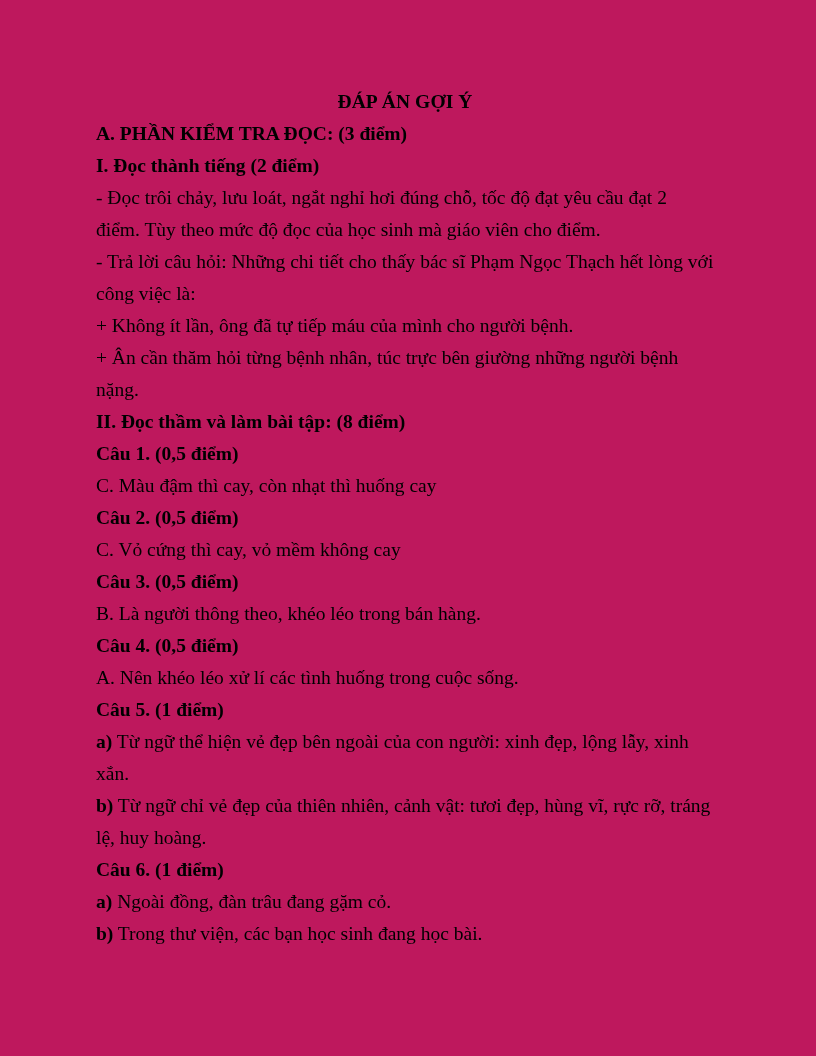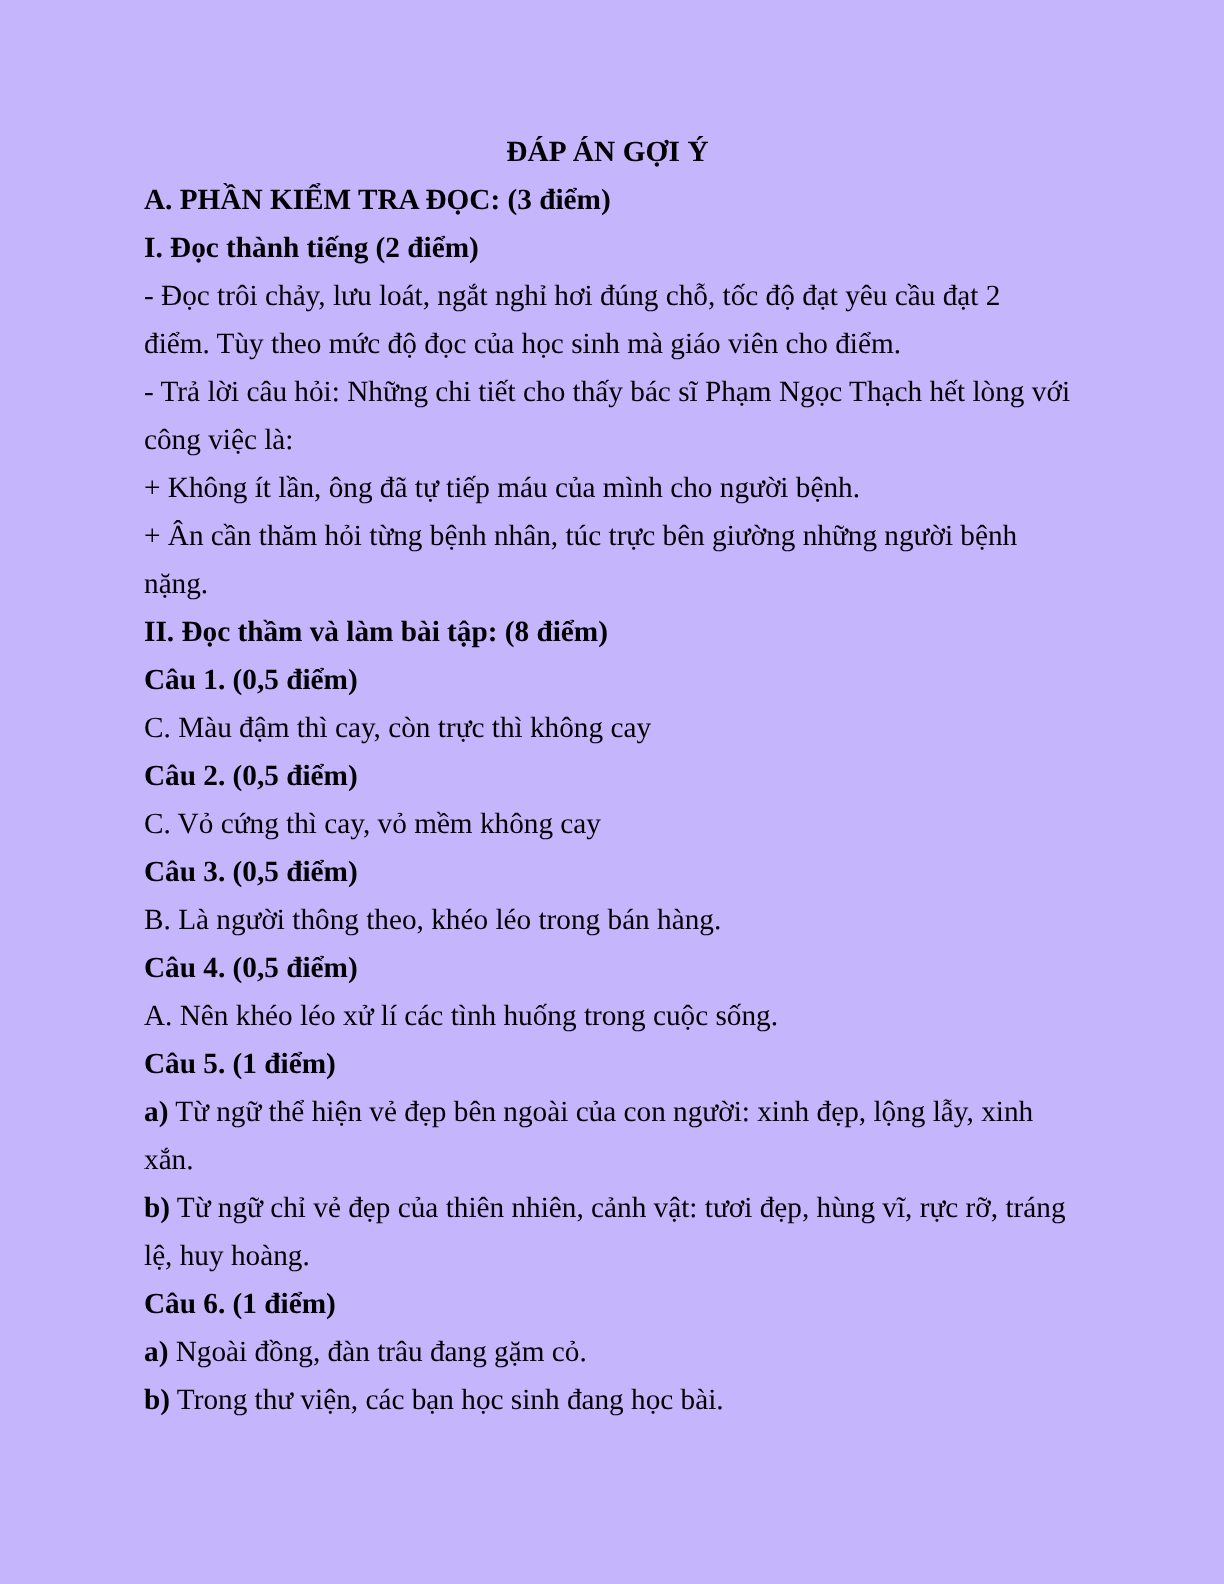--- a/index.html
+++ b/index.html
@@ -12,21 +12,21 @@
     height: 1056px;
     overflow: hidden;
     font-family: "Liberation Serif", "DejaVu Serif", serif;
     color: #000000;
     -webkit-font-smoothing: antialiased;
   }
   .page {
     position: relative;
     width: 816px;
     height: 1056px;
-    background: #c4b5fd;
+    background: #be185d;
     box-sizing: border-box;
   }
   .content {
     position: absolute;
     left: 96px;
     top: 86px;
     width: 618px;
   }
   .doc-title {
     text-align: center;
@@ -67,21 +67,21 @@
     <p class="line">- Trả lời câu hỏi: Những chi tiết cho thấy bác sĩ Phạm Ngọc Thạch hết lòng với công việc là:</p>
 
 
     <p class="line">+ Không ít lần, ông đã tự tiếp máu của mình cho người bệnh.</p>
 
     <p class="line">+ Ân cần thăm hỏi từng bệnh nhân, túc trực bên giường những người bệnh nặng.</p>
 
     <p class="line bold">II. Đọc thầm và làm bài tập: (8 điểm)</p>
 
     <p class="line bold">Câu 1. (0,5 điểm)</p>
-    <p class="line">C. Màu đậm thì cay, còn trực thì không cay</p>
+    <p class="line">C. Màu đậm thì cay, còn nhạt thì huống cay</p>
 
     <p class="line bold">Câu 2. (0,5 điểm)</p>
     <p class="line">C. Vỏ cứng thì cay, vỏ mềm không cay</p>
 
     <p class="line bold">Câu 3. (0,5 điểm)</p>
     <p class="line">B. Là người thông theo, khéo léo trong bán hàng.</p>
 
     <p class="line bold">Câu 4. (0,5 điểm)</p>
     <p class="line">A. Nên khéo léo xử lí các tình huống trong cuộc sống.</p>
 

